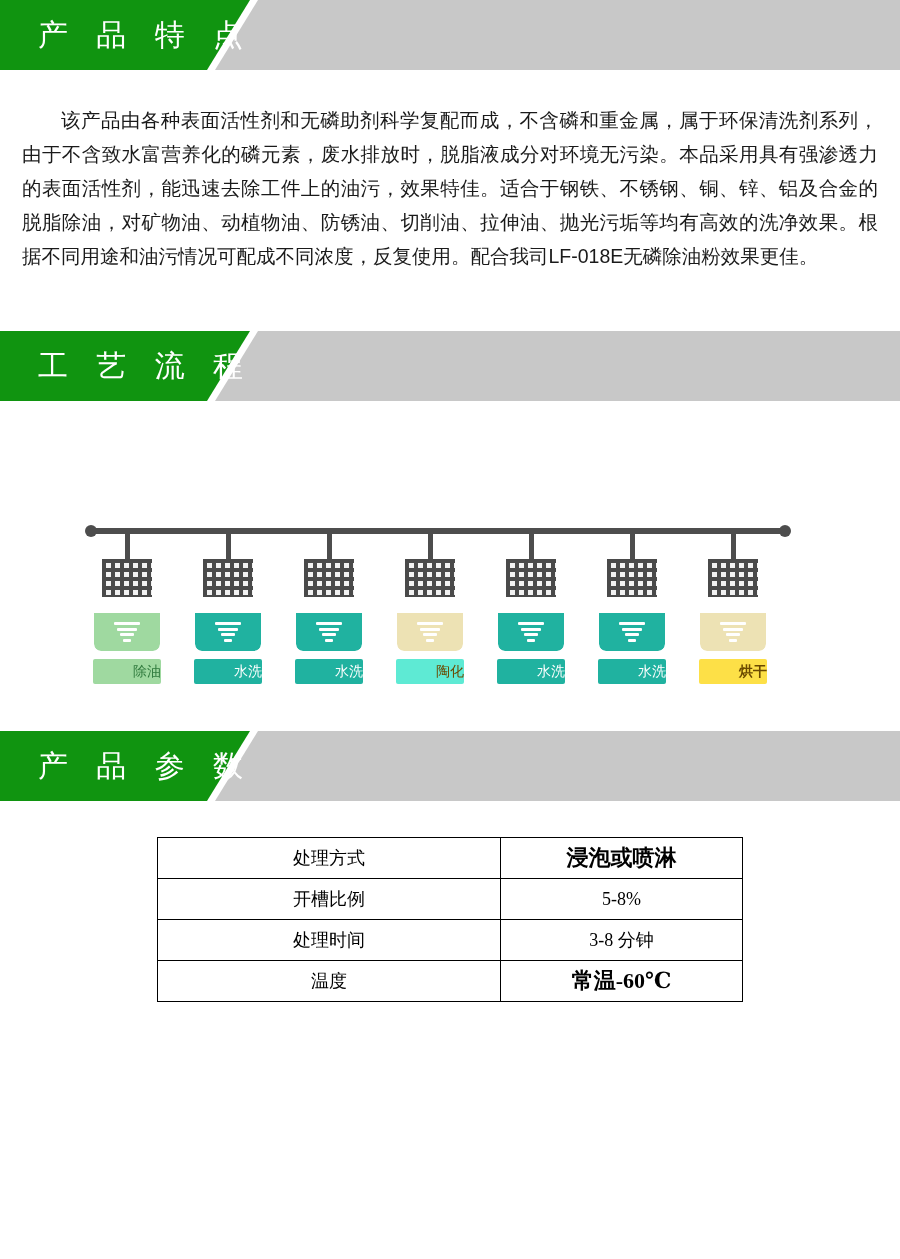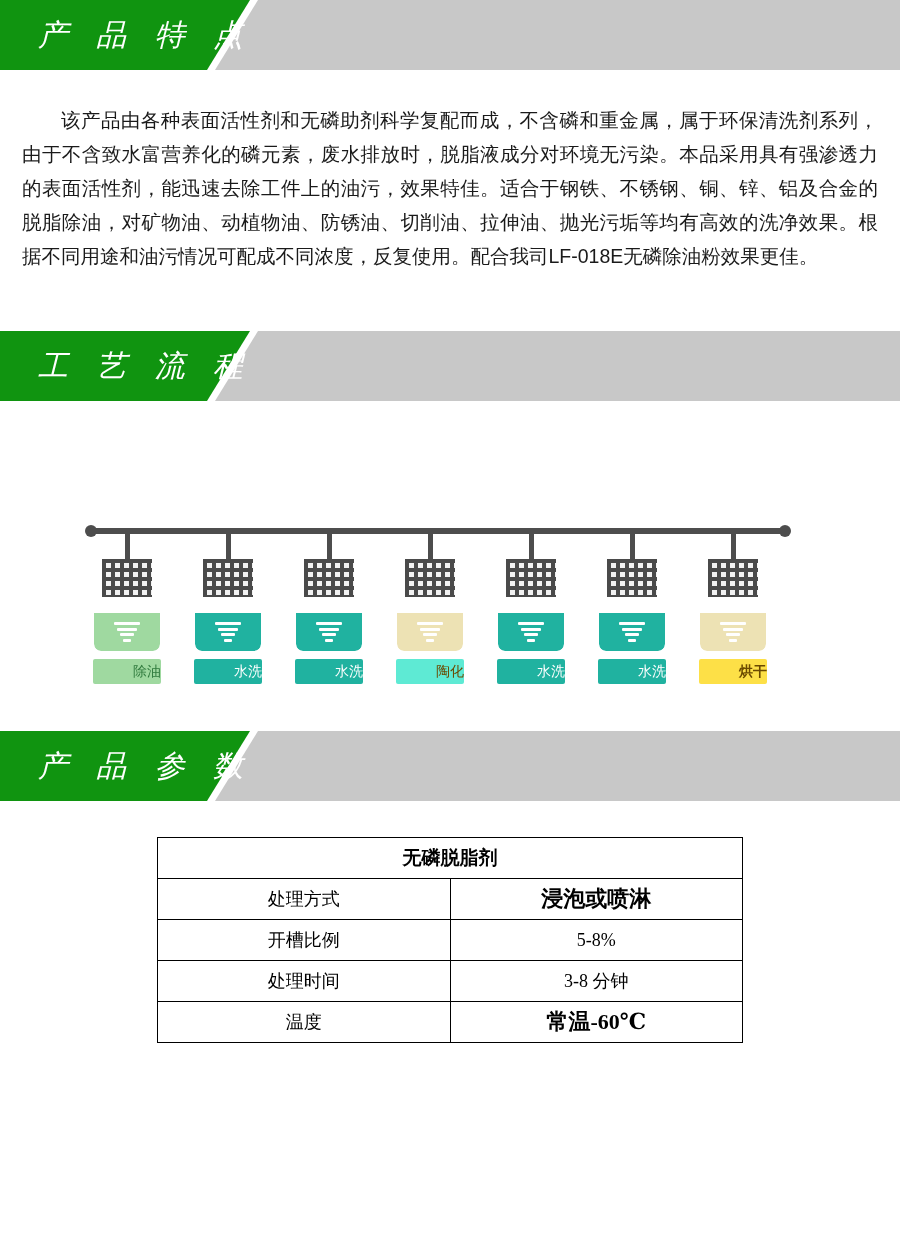--- a/index.html
+++ b/index.html
@@ -42,21 +42,20 @@
     position: absolute;
     left: 38px;
     top: 0;
     height: 78px;
     line-height: 70px;
     color: #ffffff;
     font-size: 30px;
     letter-spacing: 10px;
     font-weight: normal;
     white-space: nowrap;
-    font-style: italic;
   }
 
   
   .intro-wrap {
     padding: 33px 22px 0 22px;
   }
   .intro-text {
     font-size: 19.5px;
     line-height: 34px;
     color: #1a1a1a;
@@ -350,23 +349,20 @@
 
 <div class="banner">
   <div class="banner-gray"></div>
   <div class="banner-green"></div>
   <div class="banner-title">产 品 参 数</div>
 </div>
 
 <div class="table-wrap">
   <table class="params">
     <tbody id="params-body">
-        <tr>
-          <td class="th-cell" colspan="2">无磷脱脂剂</td>
-        </tr>
         <tr>
           <td class="key-cell">处理方式</td>
           <td class="val-cell">浸泡或喷淋</td>
         </tr>
         <tr>
           <td class="key-cell">开槽比例</td>
           <td class="val-plain">5-8%</td>
         </tr>
         <tr>
           <td class="key-cell">处理时间</td>

